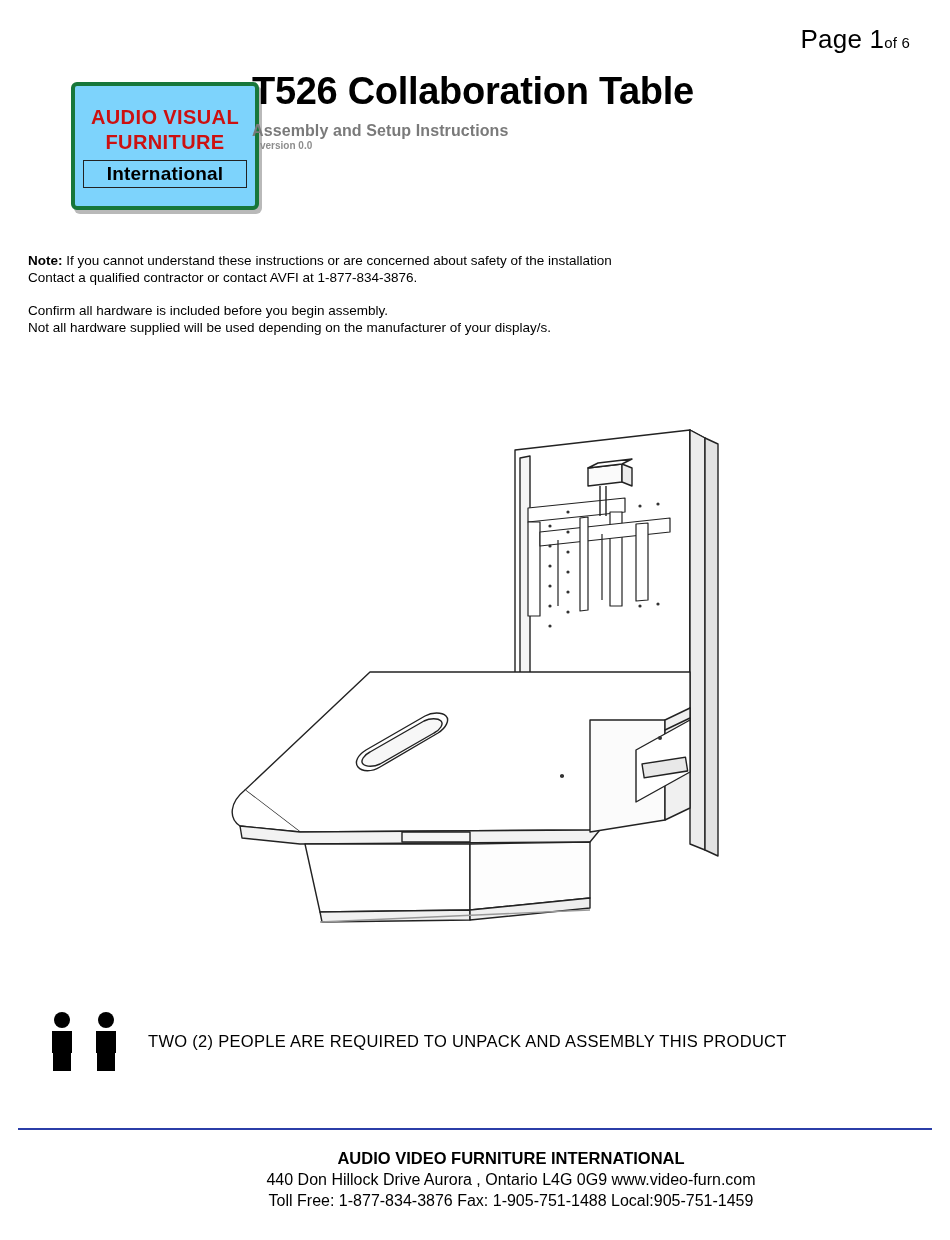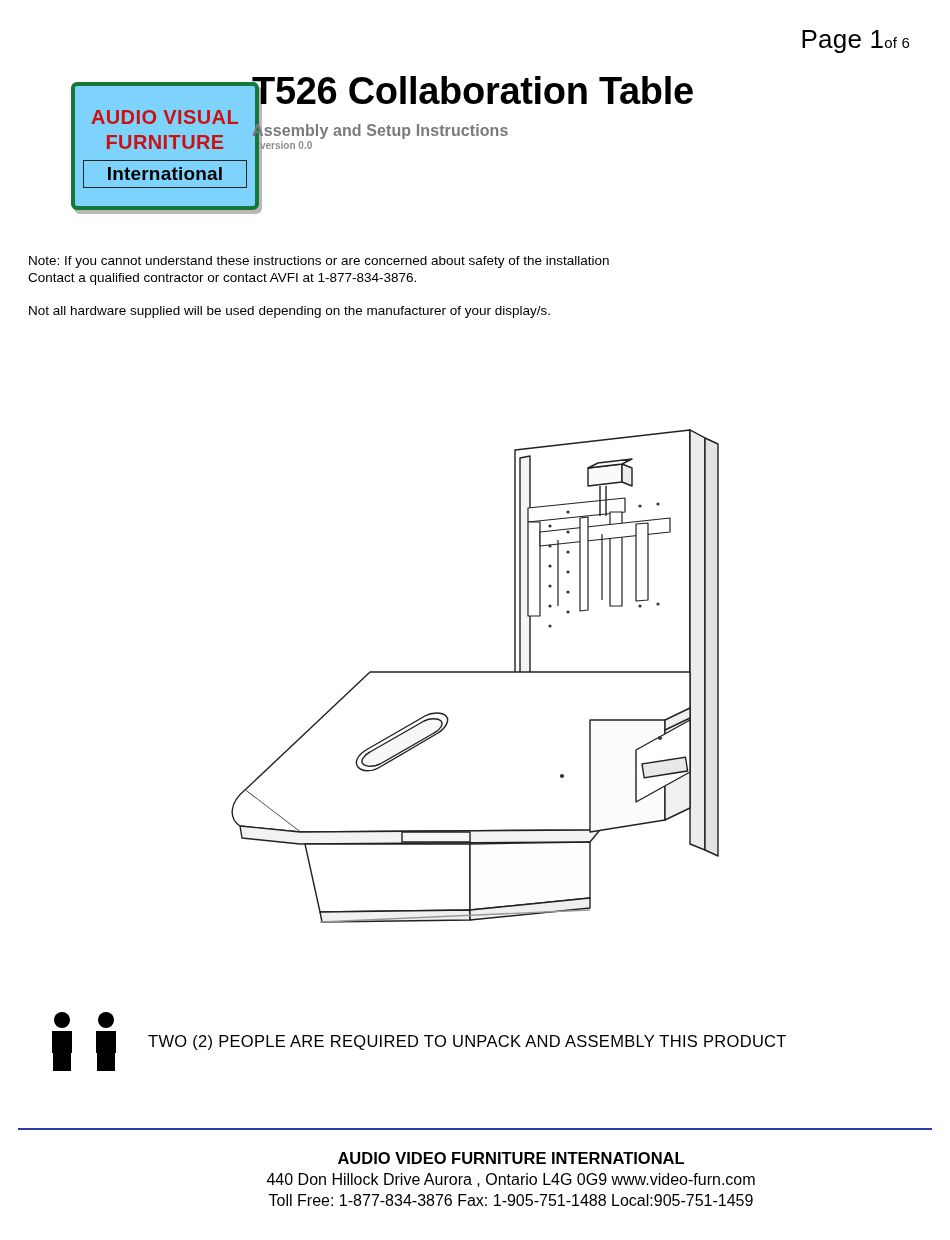--- a/index.html
+++ b/index.html
@@ -96,21 +96,21 @@
 
   
   .notes {
     position: absolute;
     left: 28px;
     top: 252px;
     width: 760px;
     font-size: 13.5px;
     line-height: 17px;
   }
-  .notes .bold { font-weight: normal; }
+  .notes .bold { font-weight: bold; }
   .notes p { margin: 0; }
   .notes .gap { height: 16px; }
 
   
   .illustration {
     position: absolute;
     left: 170px;
     top: 420px;
     width: 620px;
     height: 560px;
@@ -182,20 +182,21 @@
 <div class="title-block">
   <div class="doc-title">T526 Collaboration Table</div>
   <div class="doc-subtitle">Assembly and Setup Instructions</div>
   <div class="doc-version">version 0.0</div>
 </div>
 
 <div class="notes">
   <p><span class="bold">Note:</span><span> If you cannot understand these instructions or are concerned about safety of the installation</span></p>
   <p>Contact a qualified contractor or contact AVFI at 1-877-834-3876.</p>
   <div class="gap"></div>
+  <p>Confirm all hardware is included before you begin assembly.</p>
   <p>Not all hardware supplied will be used depending on the manufacturer of your display/s.</p>
 </div>
 
 <div class="illustration">
   <svg width="620" height="560" viewBox="0 0 620 560" fill="none" stroke="#222" stroke-width="1.4" stroke-linejoin="round">
 
     <g>
       <polygon points="345,30 520,10 520,262 345,282" fill="#ffffff"></polygon>
       <polygon points="520,10 535,18 535,268 520,262" fill="#f0f0f0"></polygon>
 

